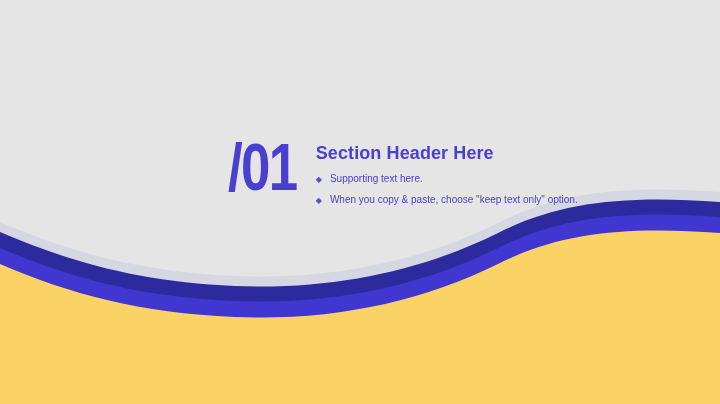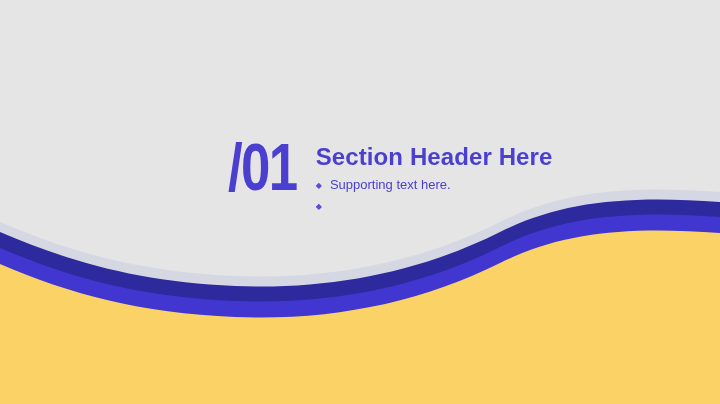--- a/index.html
+++ b/index.html
@@ -59,21 +59,21 @@
   }
 
   #text-column {
     margin-left: -12px;
     padding-top: 10px;
   }
 
   #section-header {
     font-family: "Liberation Sans", sans-serif;
     font-weight: 700;
-    font-size: 24px;
+    font-size: 18px;
     line-height: 1.1;
     color: #4B3FD0;
     letter-spacing: 0.1px;
     margin: 0 0 9px 0;
     white-space: nowrap;
   }
 
   #bullet-list {
     list-style: none;
     margin: 0;
@@ -91,21 +91,21 @@
   .bullet-marker {
     flex: 0 0 auto;
     color: #5B4FD6;
     font-size: 8px;
     line-height: 11px;
     margin-top: 1px;
   }
 
   .bullet-text {
     font-family: "Liberation Sans", sans-serif;
-    font-size: 13px;
+    font-size: 10px;
     line-height: 11px;
     color: #4B3FD0;
     white-space: nowrap;
   }
 </style>
 </head>
 <body>
 
 <div id="slide">
 
@@ -146,19 +146,20 @@
 
       <ul id="bullet-list">
 
         <li class="bullet-item">
           <span class="bullet-marker">◆</span>
           <span class="bullet-text">Supporting text here.</span>
         </li>
 
         <li class="bullet-item">
           <span class="bullet-marker">◆</span>
+          <span class="bullet-text">When you copy &amp; paste, choose "keep text only" option.</span>
         </li>
 
       </ul>
     </div>
   </div>
 
 </div>
 
 </body></html>

